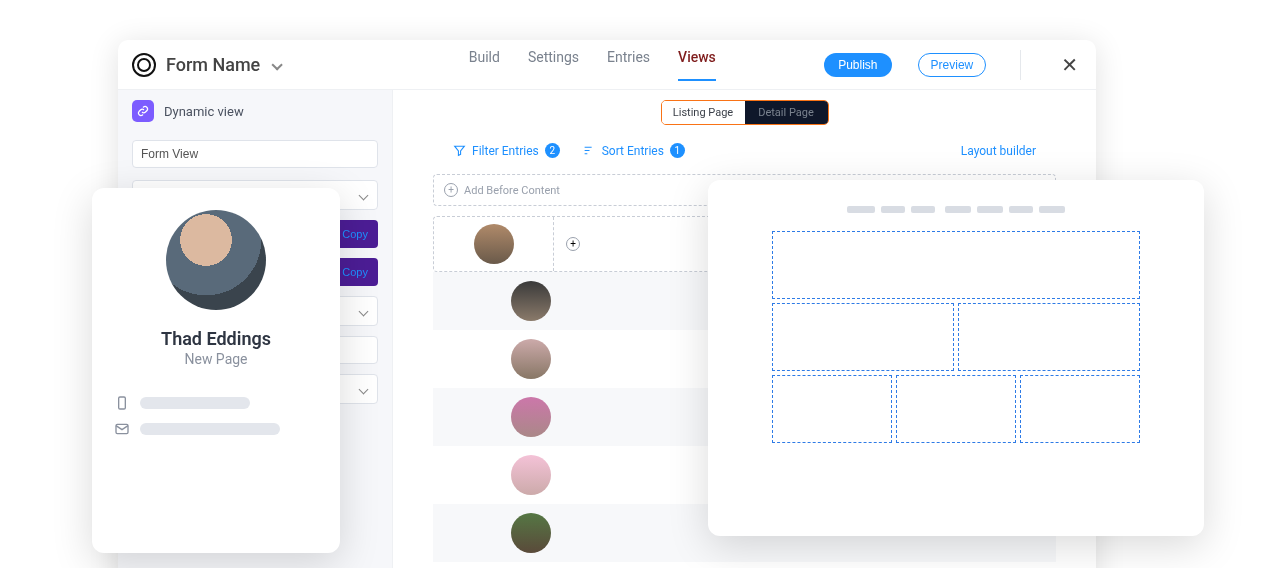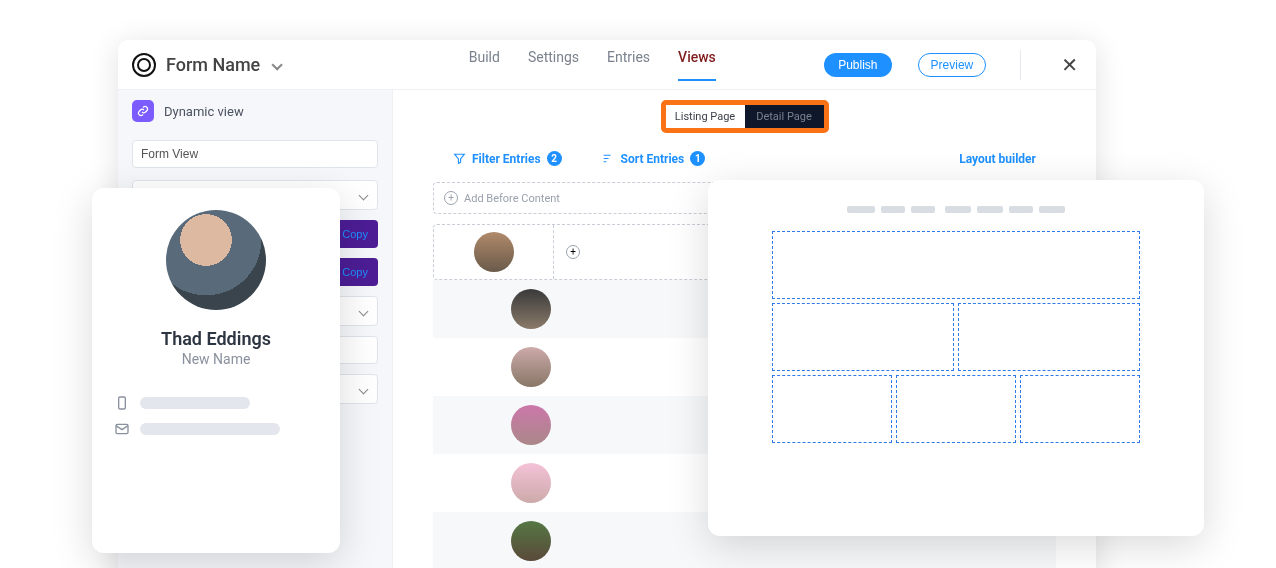--- a/index.html
+++ b/index.html
@@ -197,42 +197,41 @@
   .canvas {
     position: absolute;
     left: 275px; top: 50px;
     right: 0; bottom: 0;
     background: #fff;
   }
   .segment {
     margin: 10px auto 0;
     width: 168px;
     display: flex;
-    border: 5px solid #f97316;
+    border: 1px solid #f97316;
     border-radius: 5px;
     overflow: hidden;
     font-size: 11px;
   }
   .segment-item {
     flex: 1;
     text-align: center;
     padding: 5px 0;
     cursor: pointer;
     color: #7a828e;
   }
   .segment-item.active { background: #fff; color: #3a3f48; }
   .segment-item.inactive { background: #0f172a; }
 
   .toolbar {
     display: flex;
     align-items: center;
-    gap: 40px;
+    gap: 23px;
     padding: 18px 20px 10px 60px;
     font-size: 12px;
-    font-weight: bold;
   }
   .tool-link { color: #1e90ff; display: inline-flex; align-items: center; gap: 6px; cursor: pointer; }
   .badge {
     background: #1e90ff;
     color: #fff;
     width: 15px; height: 15px;
     border-radius: 50%;
     font-size: 10px;
     display: inline-flex;
     align-items: center;
@@ -502,21 +501,21 @@
       </div>
     <div class="entry-row">
         <span class="avatar-item av6"></span>
       </div>
   </div>
 </div>
 
 <div class="profile-card">
   <span class="profile-avatar"></span>
   <div class="profile-name">Thad Eddings</div>
-  <div class="profile-loc">New Name</div>
+  <div class="profile-loc">New Page</div>
   <div class="profile-lines">
     <div class="profile-line">
       <svg class="pl-icon" viewBox="0 0 24 24" fill="none" stroke="currentColor" stroke-width="2">
           <rect x="7" y="3" width="10" height="18" rx="2"></rect>
         </svg>
       <span class="bar" style="width:110px"></span>
     </div>
     <div class="profile-line">
       <svg class="pl-icon" viewBox="0 0 24 24" fill="none" stroke="currentColor" stroke-width="2">
           <rect x="3" y="5" width="18" height="14" rx="2"></rect>

